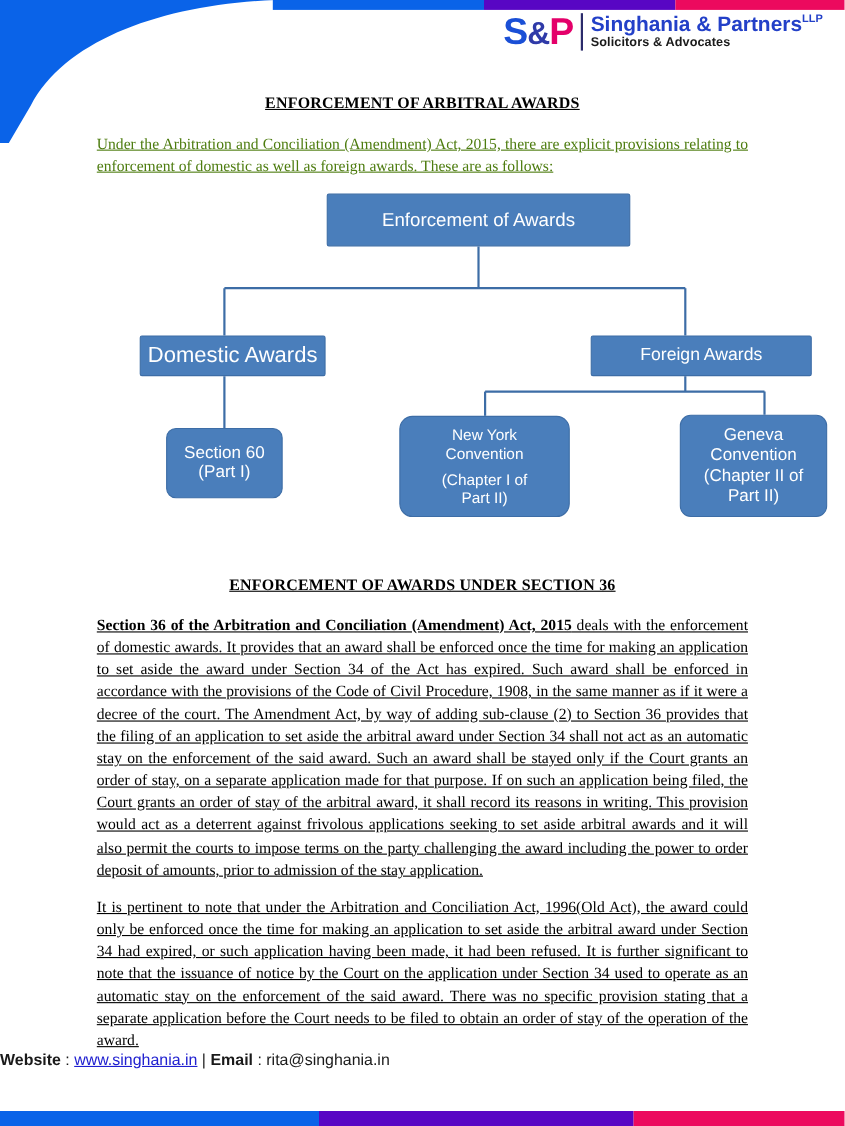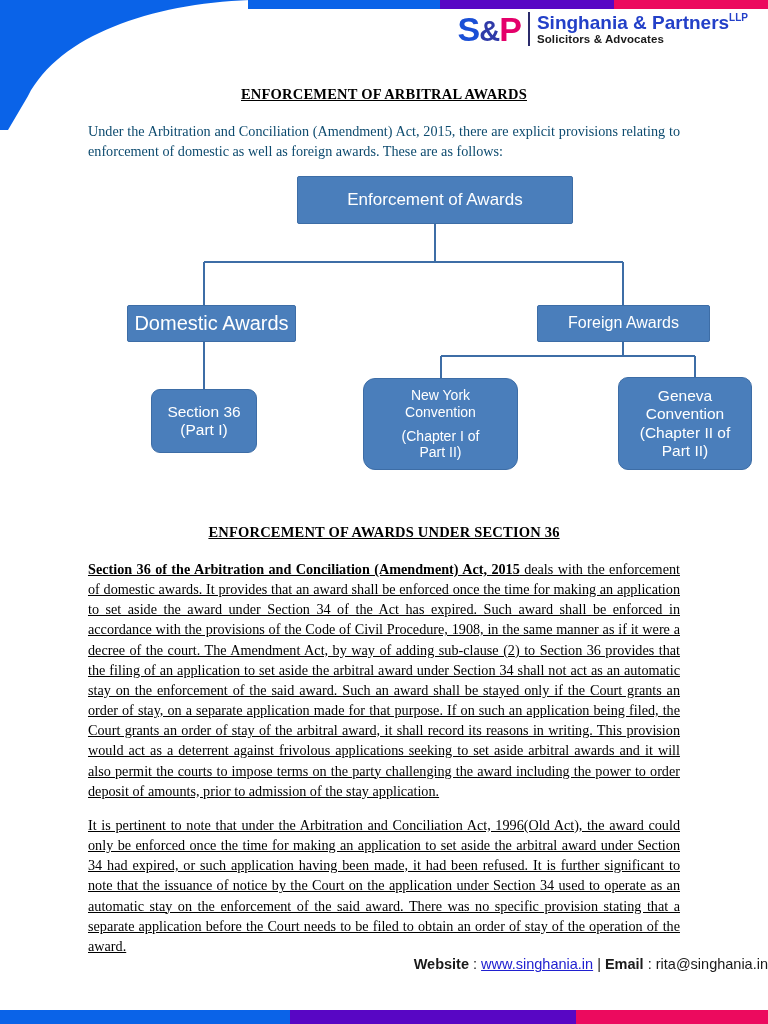--- a/index.html
+++ b/index.html
@@ -97,22 +97,23 @@
     font-size: 14.5px;
     letter-spacing: 0.2px;
     text-decoration: underline;
     margin: 0 0 18px 0;
     color: #000;
   }
   .intro {
     font-size: 14.2px;
     line-height: 1.42;
     text-align: justify;
-    color: #0c4a6e;
+    color: #4d7c0f;
     margin: 0;
+    text-decoration: underline;
   }
 
   
   .flow {
     position: absolute;
     left: 0; top: 168px;
     width: 768px; height: 340px; margin-left: 35px;
   }
   .flow svg { position: absolute; left: 0; top: 0; }
   .node {
@@ -134,21 +135,21 @@
     border-radius: 2px;
   }
   .node-domestic {
     left: 92px; top: 137px;
     width: 169px; height: 37px;
     font-size: 20px;
     border-radius: 2px;
   }
   .node-foreign {
     left: 502px; top: 137px;
-    width: 173px; height: 37px;
+    width: 201px; height: 37px;
     font-size: 16px;
     border-radius: 2px;
   }
   .node-s36 {
     left: 116px; top: 221px;
     width: 106px; height: 64px;
     font-size: 15.5px;
     border-radius: 9px;
   }
   .node-ny {
@@ -191,21 +192,21 @@
     margin: 0 0 14px 0;
   }
   .para b { font-weight: bold; }
 
   
   .footer {
     position: absolute;
     left: 0;
     top: 956px;
     width: 768px;
-    text-align: right;
+    text-align: left;
     font-family: "Liberation Sans", sans-serif;
     font-size: 14.5px;
     color: #1a1a1a;
   }
   .footer .lbl { font-weight: bold; }
   .footer .link {
     color: #2020d0;
     text-decoration: underline;
   }
   .footer .sep { color: #1a1a1a; }
@@ -282,21 +283,21 @@
     <div class="node node-domestic">
       <span class="ln">Domestic Awards</span>
     </div>
 
     <div class="node node-foreign">
       <span class="ln">Foreign Awards</span>
     </div>
 
     <div class="node node-s36">
       <div>
-        <span class="ln">Section 36</span>
+        <span class="ln">Section 60</span>
         <span class="ln">(Part I)</span>
       </div>
     </div>
 
     <div class="node node-ny">
       <div>
         <span class="ln">New York</span>
         <span class="ln">Convention</span>
         <span class="ln" style="margin-top:7px">(Chapter I of</span>
         <span class="ln">Part II)</span>

